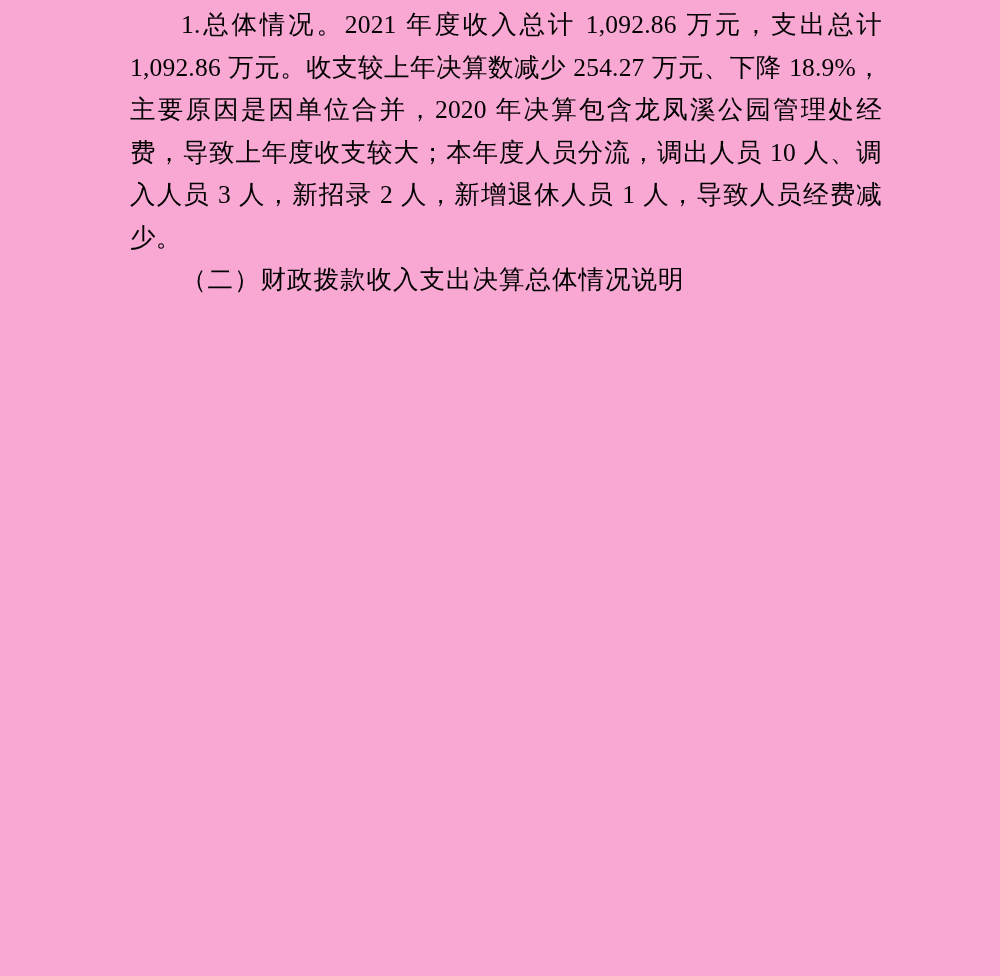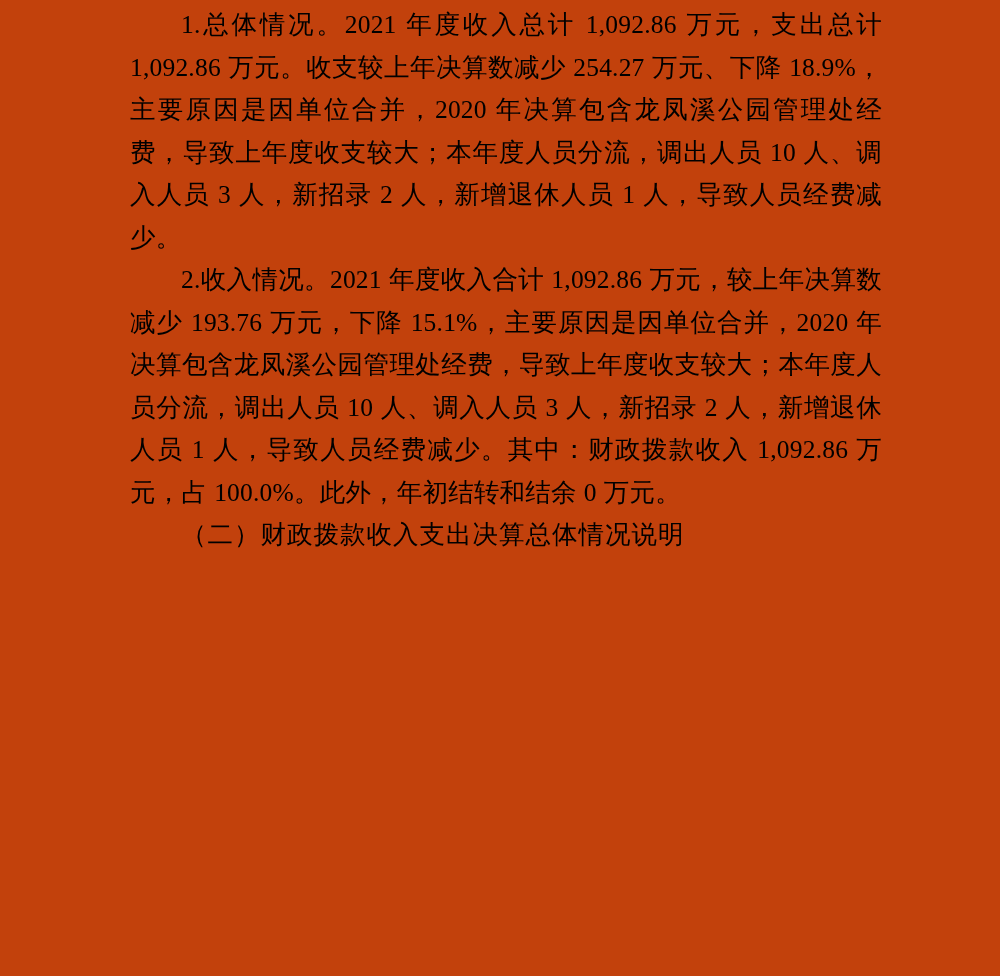--- a/index.html
+++ b/index.html
@@ -3,21 +3,21 @@
 <meta charset="utf-8">
 <style>
   html, body {
     margin: 0;
     padding: 0;
     background: #ffffff;
   }
   .page {
     width: 1000px;
     height: 976px;
-    background: #c2410c;
+    background: #f9a8d4;
     position: relative;
     overflow: hidden;
     box-sizing: border-box;
     padding: 0 118px 0 130px;
     font-family: "Liberation Serif", "DejaVu Serif", serif;
     color: #000000;
   }
   .doc-body {
     padding-top: 4px;
   }
@@ -39,16 +39,15 @@
   p.para + p.para {
     margin-top: 0;
   }
 </style>
 </head>
 <body>
 
 <div class="page">
   <div class="doc-body">
     <p class="para">1.总体情况。2021 年度收入总计 1,092.86 万元，支出总计 1,092.86 万元。收支较上年决算数减少 254.27 万元、下降 18.9%，主要原因是因单位合并，2020 年决算包含龙凤溪公园管理处经费，导致上年度收支较大；本年度人员分流，调出人员 10 人、调入人员 3 人，新招录 2 人，新增退休人员 1 人，导致人员经费减少。</p>
-    <p class="para">2.收入情况。2021 年度收入合计 1,092.86 万元，较上年决算数减少 193.76 万元，下降 15.1%，主要原因是因单位合并，2020 年决算包含龙凤溪公园管理处经费，导致上年度收支较大；本年度人员分流，调出人员 10 人、调入人员 3 人，新招录 2 人，新增退休人员 1 人，导致人员经费减少。其中：财政拨款收入 1,092.86 万元，占 100.0%。此外，年初结转和结余 0 万元。</p>
     <p class="para heading">（二）财政拨款收入支出决算总体情况说明</p>
   </div>
 </div>
 
 </body></html>

